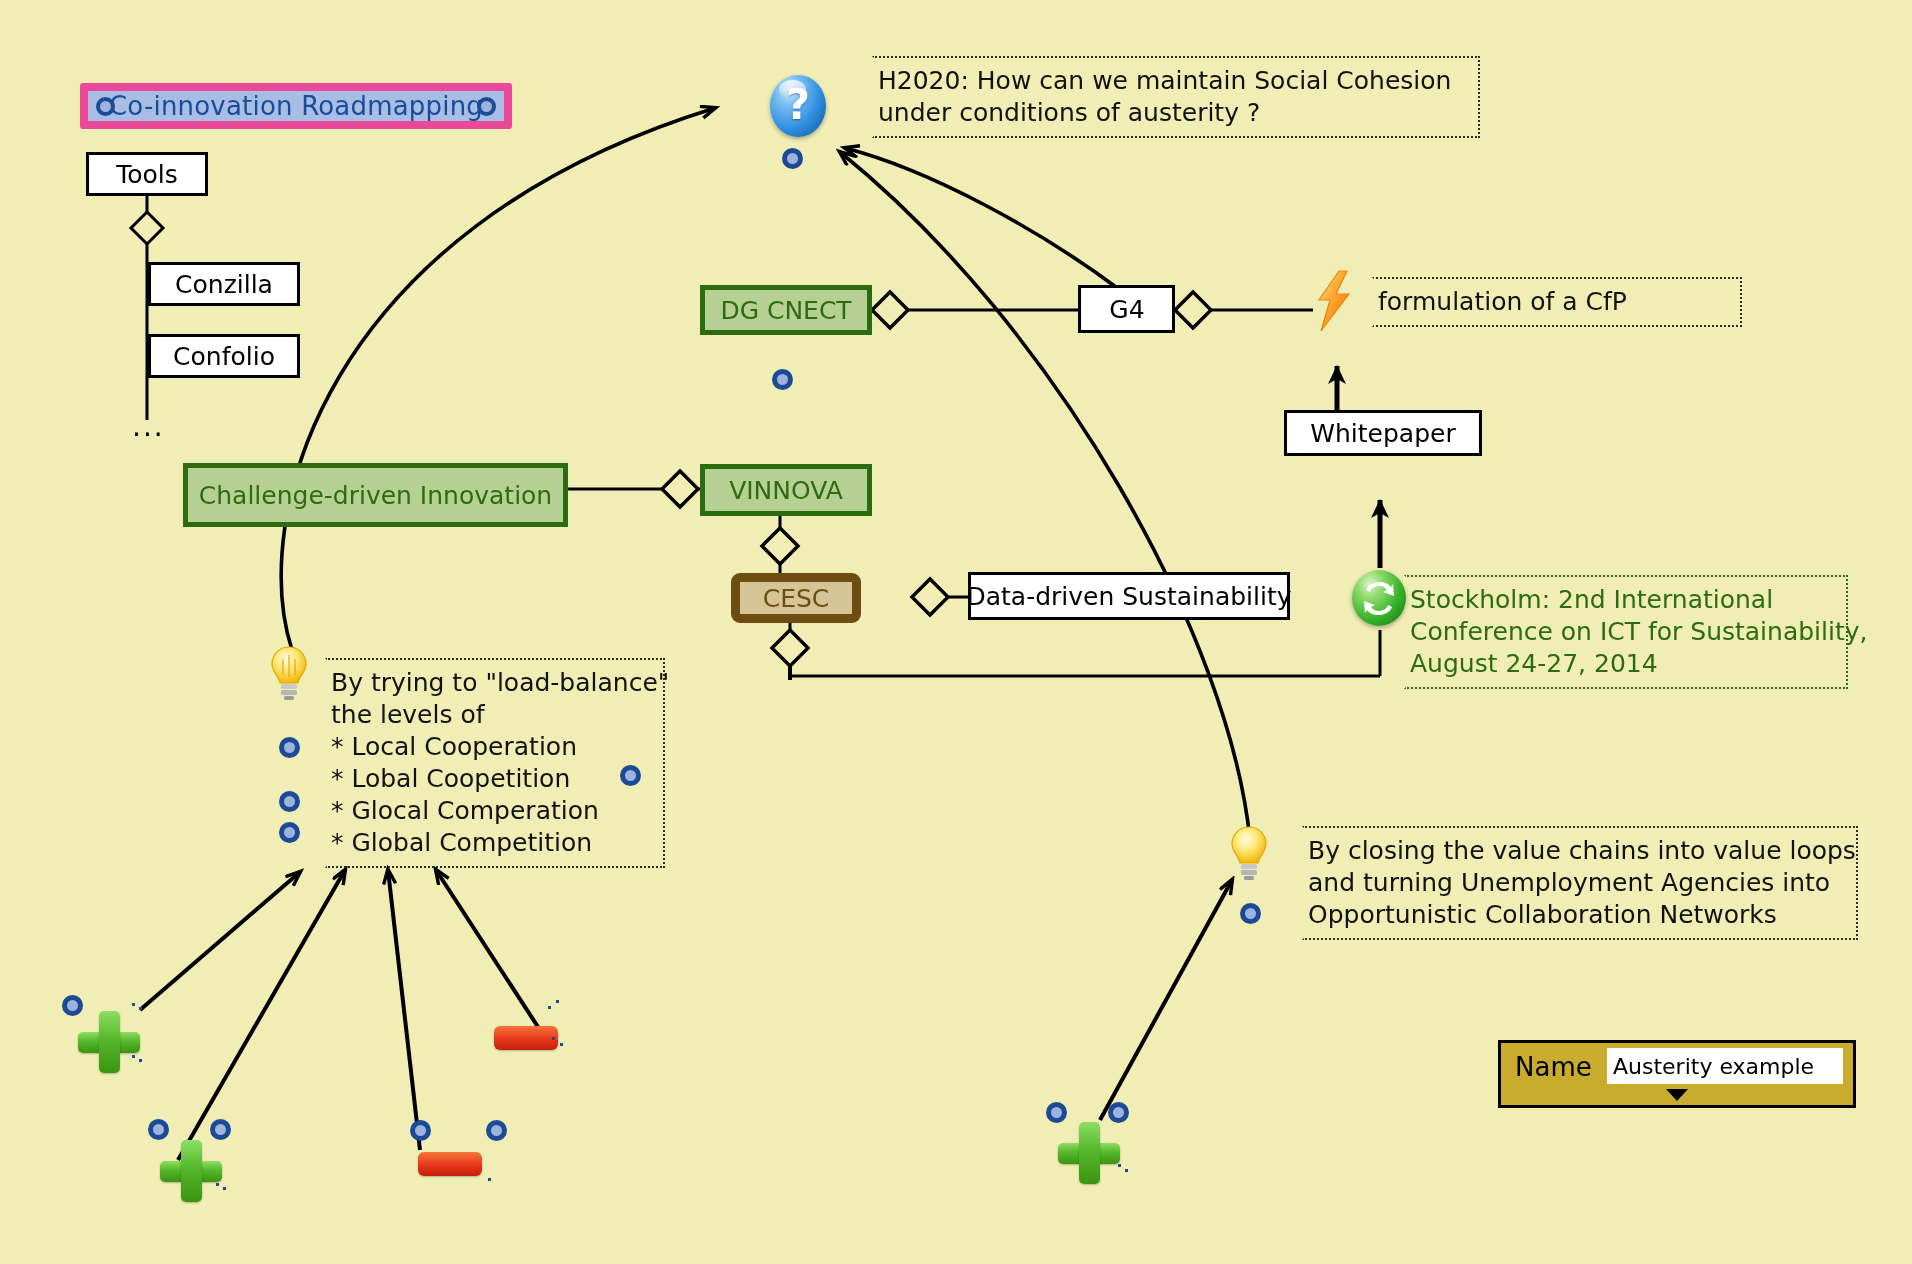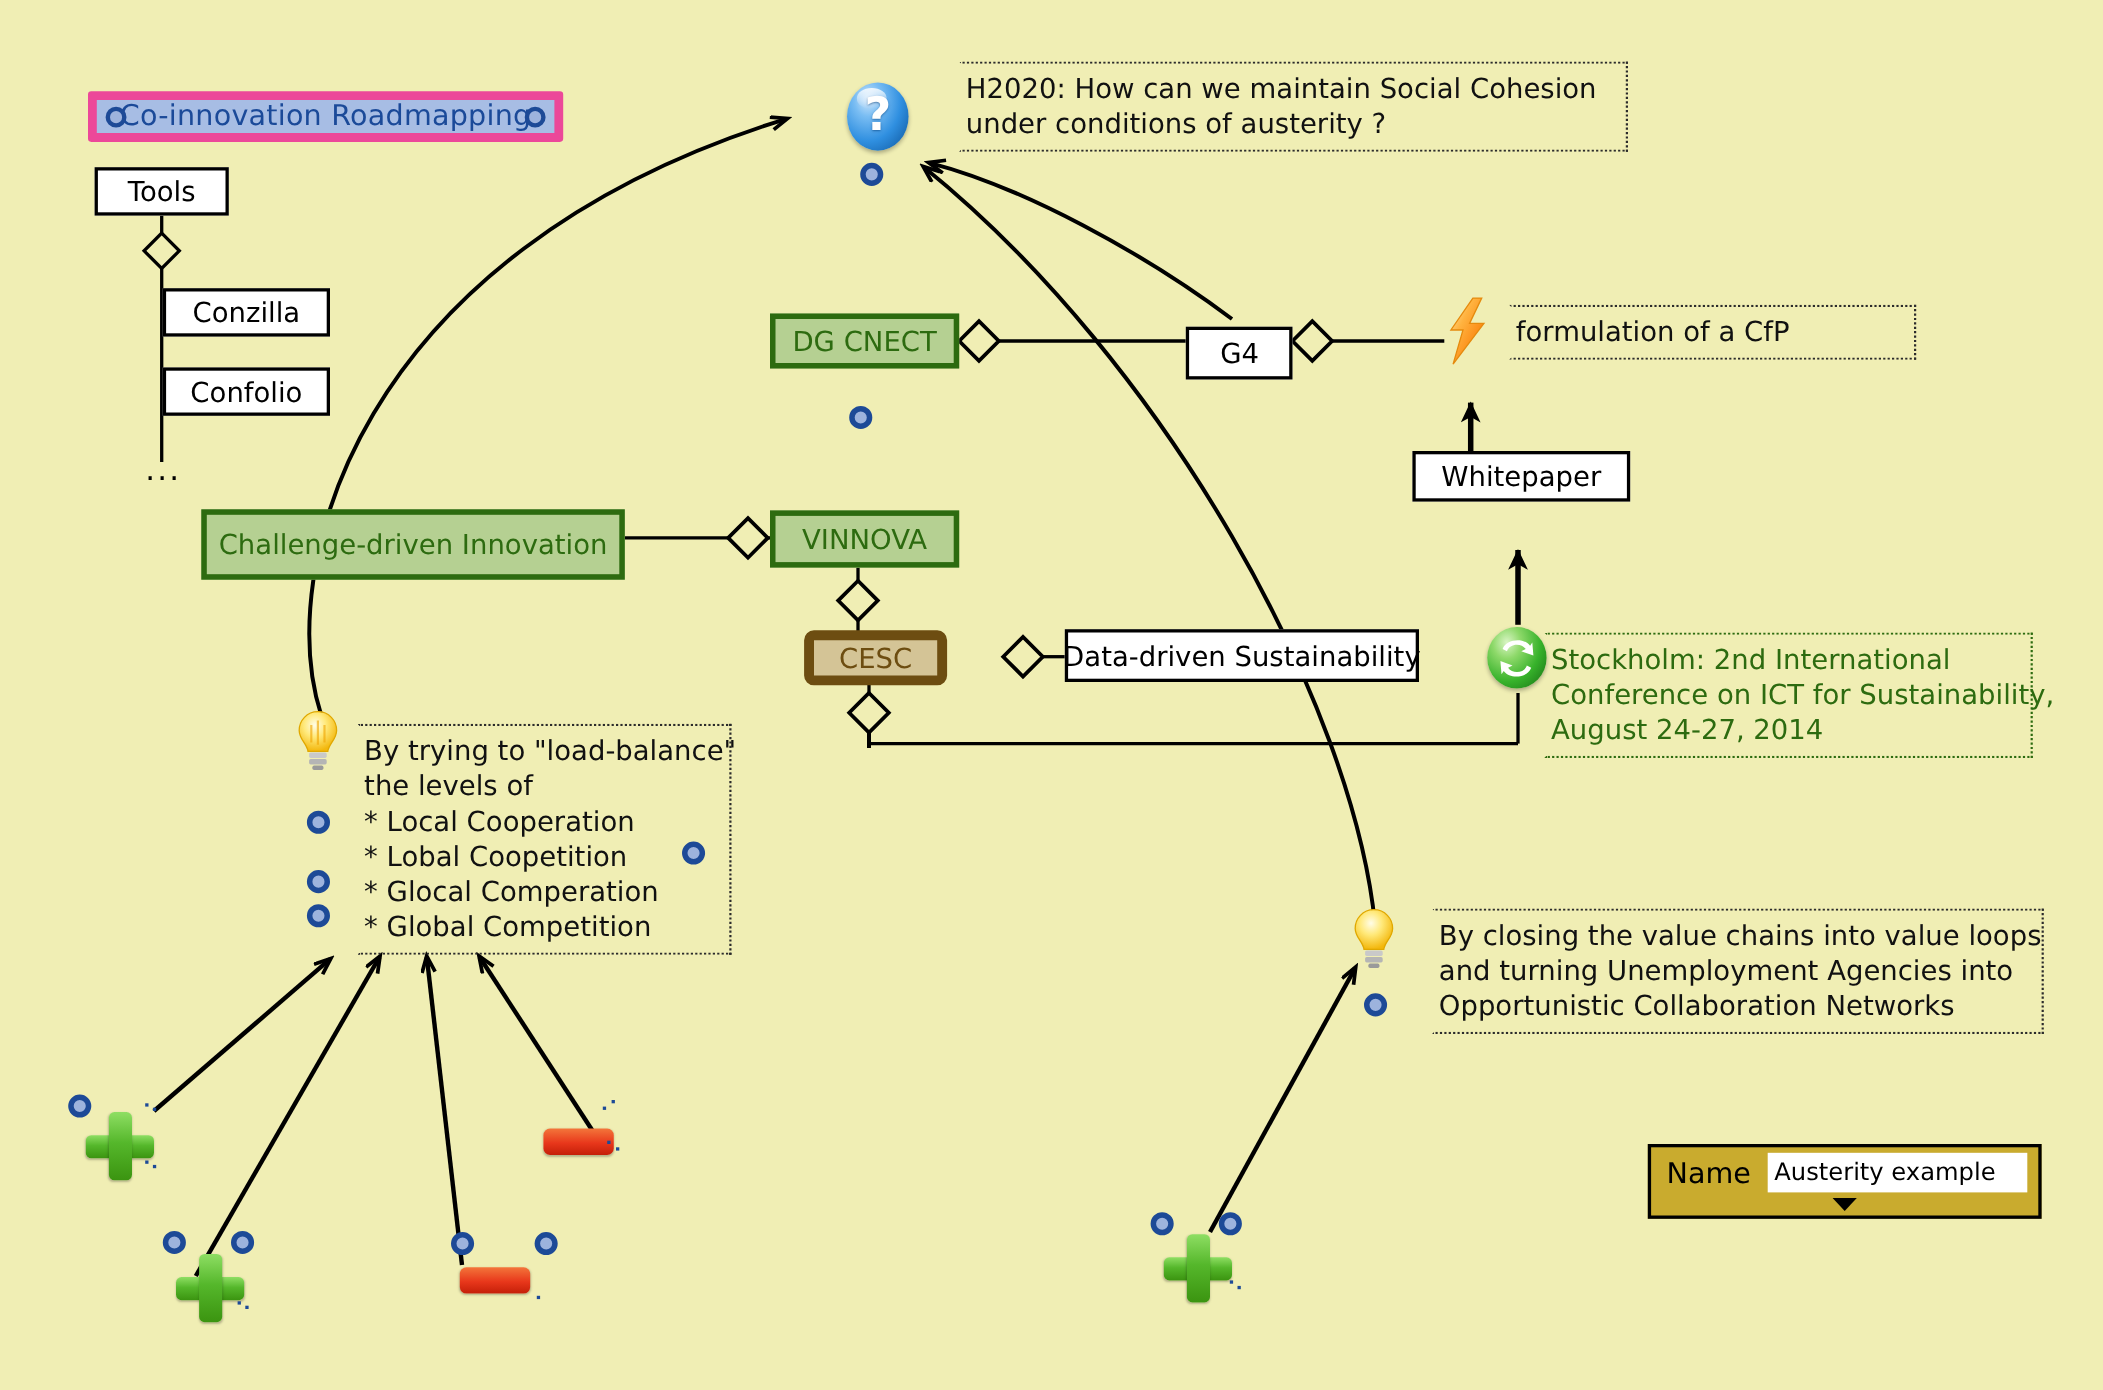--- a/index.html
+++ b/index.html
@@ -289,21 +289,21 @@
   <div class="ellipsis" style="left:132px;top:410px;">...</div>
 
   <div class="node green" style="left:183px;top:463px;width:385px;height:64px;">Challenge-driven  Innovation</div>
 
   <div class="node green" style="left:700px;top:285px;width:172px;height:50px;">DG CNECT</div>
 
   <div class="node green" style="left:700px;top:464px;width:172px;height:52px;">VINNOVA</div>
 
   <div class="node brown" style="left:731px;top:573px;width:130px;height:50px;">CESC</div>
 
-  <div class="node" style="left:1078px;top:297px;width:97px;height:48px;padding-left:15px;">G4</div>
+  <div class="node" style="left:1078px;top:285px;width:97px;height:48px;padding-left:15px;">G4</div>
 
   <div class="node" style="left:968px;top:572px;width:322px;height:48px;">Data-driven Sustainability</div>
 
   <div class="node" style="left:1284px;top:410px;width:198px;height:46px;">Whitepaper</div>
 
   <div class="icon" style="left:770px;top:75px;">
     <div class="q-sphere"></div>
   </div>
   <div class="handle" style="left:782px;top:148px;"></div>
   <div class="anno" style="left:872px;top:56px;width:608px;">

